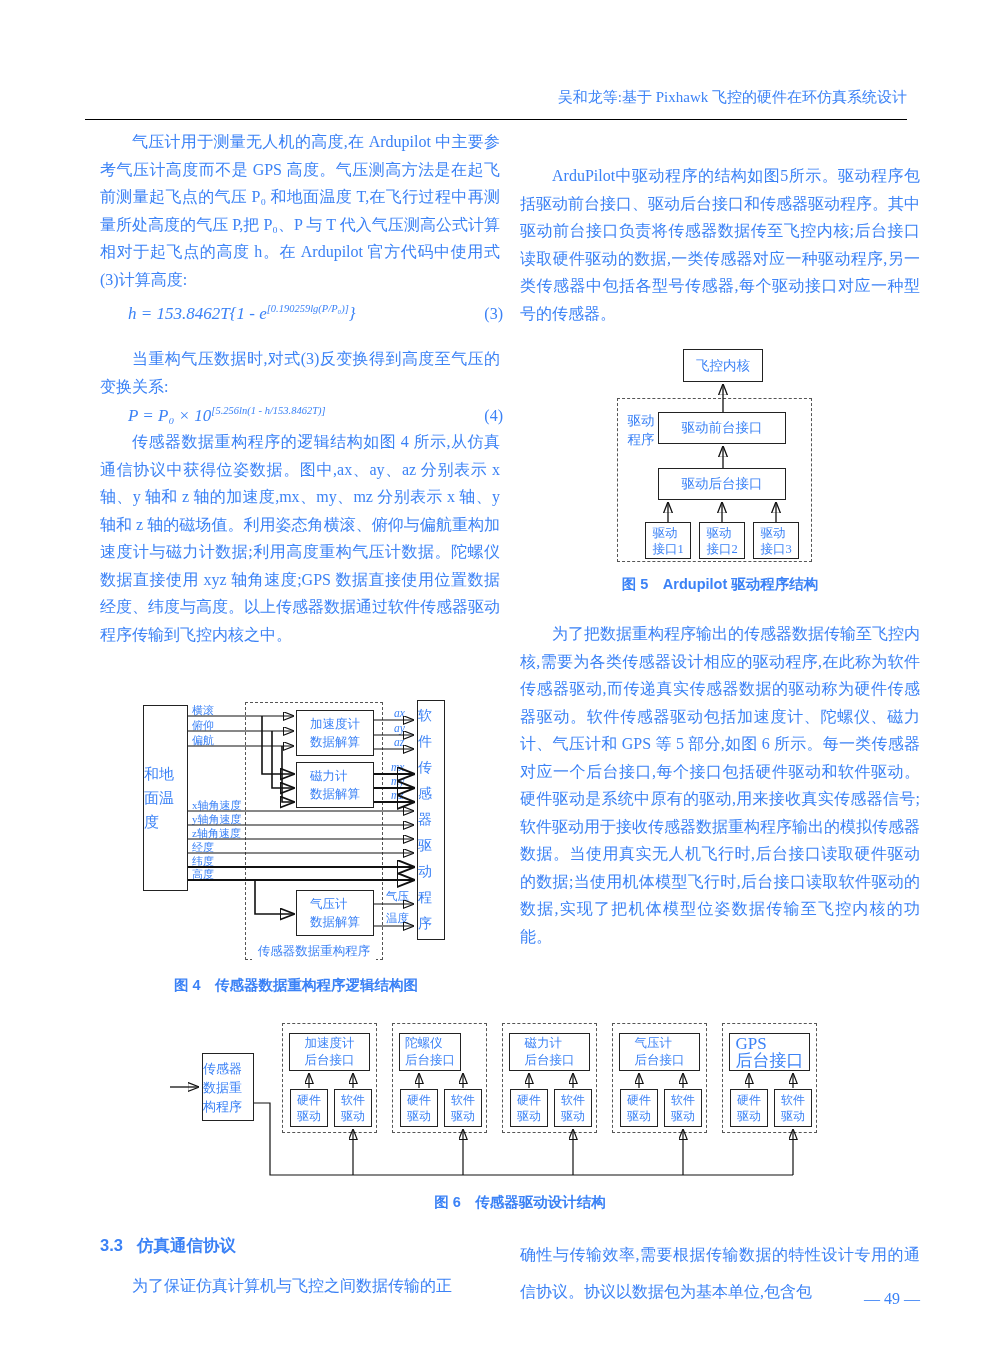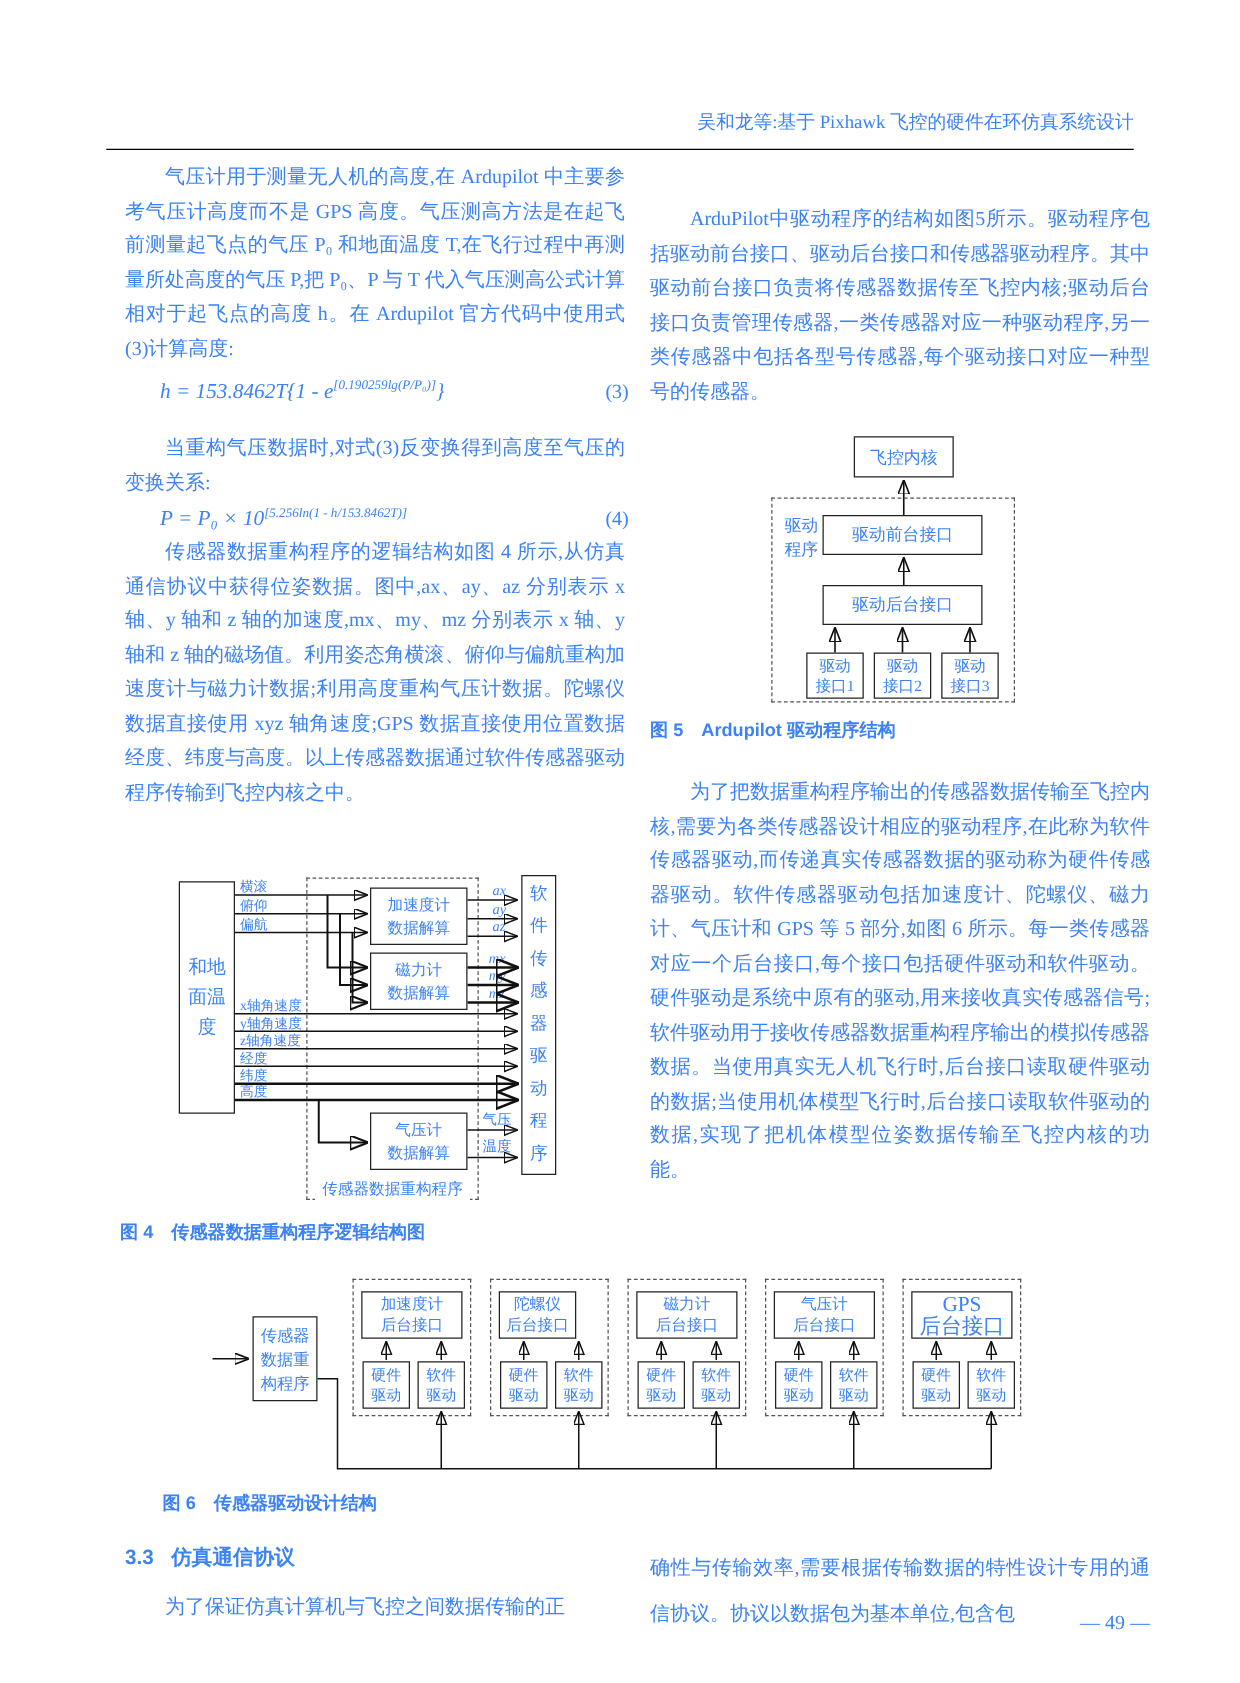--- a/index.html
+++ b/index.html
@@ -4,28 +4,28 @@
 <style>
   html,body{margin:0;padding:0;background:#ffffff;}
   .page{position:relative;width:992px;height:1346px;background:#fff;overflow:hidden;
         font-family:"Liberation Serif","DejaVu Serif",serif;color:#3b82f6;}
   .abs{position:absolute;}
   .body-text{font-size:16px;line-height:27.5px;text-align:justify;text-indent:2em;margin:0;}
   .noindent{text-indent:0;}
   .h2{font-family:"Liberation Sans","DejaVu Sans",sans-serif;font-weight:bold;font-size:16.5px;}
   .h2 .num{margin-right:14px;}
   .cap{font-family:"Liberation Sans","DejaVu Sans",sans-serif;font-weight:bold;font-size:14.5px;
-       }
+       text-align:center;}
   .header{font-size:15px;text-align:right;border-bottom:1.6px solid #000;padding-bottom:12px;}
   .formula{display:flex;justify-content:space-between;align-items:baseline;
            font-style:italic;font-size:17px;}
   .formula sup{font-size:10.5px;font-style:italic;}
   .formula .fnum{font-style:normal;font-size:16px;}
   .box{border:1px solid #222;background:#fff;display:flex;align-items:center;justify-content:center;
-       text-align:center;box-sizing:border-box;}
+       text-align:left;box-sizing:border-box;}
   .ml{white-space:pre-line;}
   .vwrap{word-break:break-all;}
   .dash{border:1.5px dashed #555;box-sizing:border-box;background:transparent;}
   .flabel{font-size:11px;line-height:12px;white-space:nowrap;}
   .olabel{font-size:11.5px;line-height:12px;white-space:nowrap;font-style:italic;
           font-family:"Liberation Serif","DejaVu Serif",serif;}
   .olabel.upright{font-style:normal;}
   svg{position:absolute;left:0;top:0;pointer-events:none;}
   line,path,polyline{stroke:#111;fill:none;}
 </style>
@@ -115,21 +115,21 @@
       <line x1="274" y1="90" x2="313" y2="90" stroke-width="2" marker-end="url(#m4)"></line>
       <line x1="274" y1="104" x2="313" y2="104" stroke-width="2" marker-end="url(#m4)"></line>
       <line x1="274" y1="206" x2="313" y2="206" stroke-width="1.2" marker-end="url(#m4)"></line>
       <line x1="274" y1="228" x2="313" y2="228" stroke-width="1.2" marker-end="url(#m4)"></line>
     </svg>
   </div>
 
   <div class="abs cap" style="left:96px;top:976px;width:400px;">图 4　传感器数据重构程序逻辑结构图</div>
 
 
-  <p class="abs body-text" style="left:520px;top:162px;width:400px;">ArduPilot中驱动程序的结构如图5所示。驱动程序包括驱动前台接口、驱动后台接口和传感器驱动程序。其中驱动前台接口负责将传感器数据传至飞控内核;驱动后台接口负责管理传感器,一类传感器对应一种驱动程序,另一类传感器中包括各型号传感器,每个驱动接口对应一种型号的传感器。</p>
+  <p class="abs body-text" style="left:520px;top:162px;width:400px;">ArduPilot中驱动程序的结构如图5所示。驱动程序包括驱动前台接口、驱动后台接口和传感器驱动程序。其中驱动前台接口负责将传感器数据传至飞控内核;后台接口读取硬件驱动的数据,一类传感器对应一种驱动程序,另一类传感器中包括各型号传感器,每个驱动接口对应一种型号的传感器。</p>
 
   <div class="abs" style="left:590px;top:345px;width:330px;height:225px;">
     <div class="abs dash" style="left:27px;top:53px;width:195px;height:164px;"></div>
     <div class="abs box" style="left:93px;top:4px;width:80px;height:33px;font-size:13.5px;">飞控内核</div>
     <div class="abs ml" style="left:33px;top:66px;width:36px;font-size:13.5px;line-height:19px;text-align:center;">驱动
 程序</div>
     <div class="abs box" style="left:68px;top:67px;width:128px;height:32px;font-size:13.5px;">驱动前台接口</div>
     <div class="abs box" style="left:68px;top:123px;width:128px;height:32px;font-size:13.5px;">驱动后台接口</div>
     <div class="abs box ml" style="left:55px;top:177px;width:46px;height:37px;font-size:12.5px;line-height:16px;">驱动
 接口1</div>

